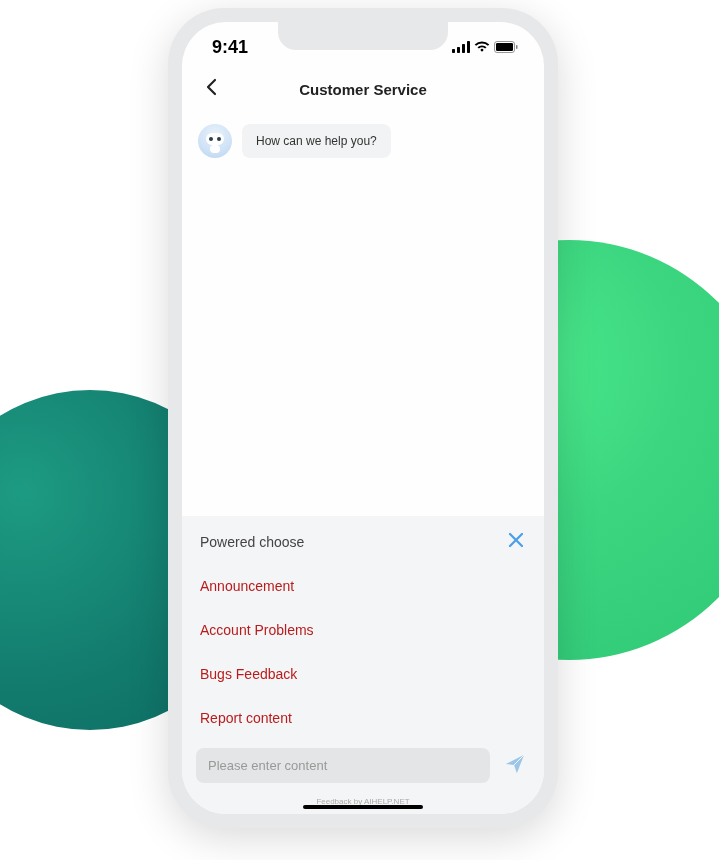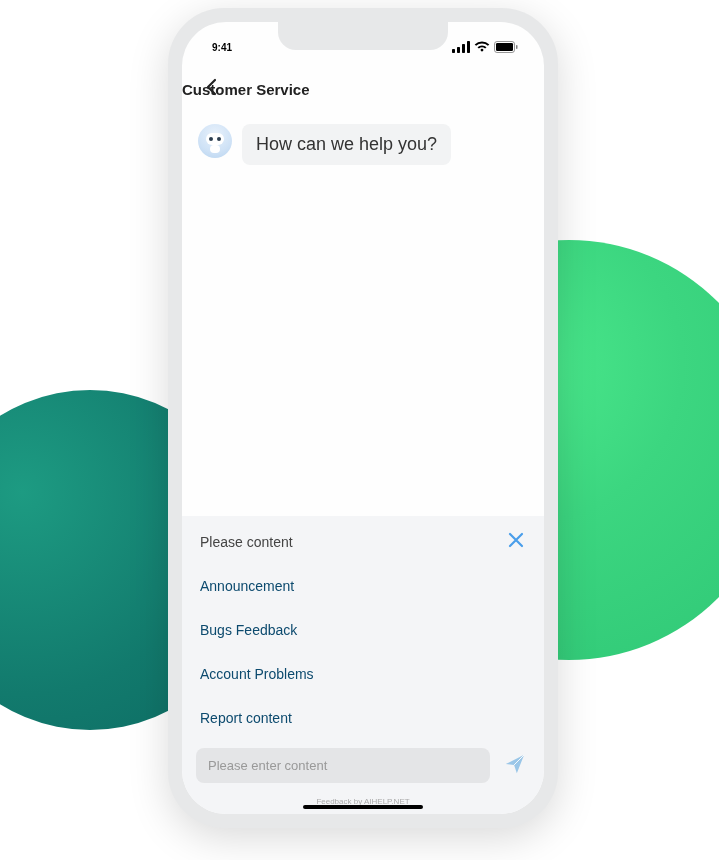--- a/index.html
+++ b/index.html
@@ -70,36 +70,37 @@
       z-index: 10;
     }
 
     
     .status-bar {
       height: 44px;
       display: flex;
       justify-content: space-between;
       align-items: center;
       padding: 0 26px 0 30px;
-      font-size: 10px;
+      font-size: 18px;
       font-weight: 600;
       color: #000;
       position: relative;
       z-index: 5;
       flex-shrink: 0;
     }
     .status-bar .time { margin-top: 6px; }
     .status-bar .right-icons { display: flex; align-items: center; gap: 4px; margin-top: 6px; }
     .status-bar svg { display: block; }
 
     
     .nav-header {
       height: 46px;
       display: flex;
       align-items: center;
+      justify-content: center;
       position: relative;
       flex-shrink: 0;
     }
     .nav-header .back {
       position: absolute;
       left: 18px;
       top: 50%;
       transform: translateY(-50%);
       padding: 4px;
       cursor: pointer;
@@ -156,21 +157,21 @@
       width: 10px;
       height: 8px;
       background: #fff;
       border-radius: 4px;
       bottom: 5px;
     }
     .bubble {
       background: #f2f3f4;
       border-radius: 8px;
       padding: 10px 14px;
-      font-size: 18px;
+      font-size: 12px;
       color: #333;
       max-width: 240px;
     }
 
     
     .panel {
       background: #f4f5f7;
       flex-shrink: 0;
     }
     .panel-header {
@@ -183,21 +184,21 @@
       font-size: 14px;
       color: #444;
     }
     .panel-header .close {
       padding: 2px;
       cursor: pointer;
     }
     .panel-option {
       padding: 14px 18px;
       font-size: 14px;
-      color: #0c4a6e;
+      color: #b91c1c;
       cursor: pointer;
     }
 
     
     .input-bar {
       display: flex;
       align-items: center;
       padding: 8px 14px;
       gap: 10px;
       background: #f4f5f7;
@@ -289,30 +290,30 @@
         <div class="avatar">
           <div class="bot-head"></div>
           <div class="bot-body"></div>
         </div>
         <div class="bubble">How can we help you?</div>
       </div>
     </div>
 
     <div class="panel">
       <div class="panel-header">
-        <span class="label">Please content</span>
+        <span class="label">Powered choose</span>
         <span class="close">
           <svg width="16" height="16" viewBox="0 0 16 16">
               <path d="M2 2 L14 14 M14 2 L2 14" stroke="#4a9eea" stroke-width="2.2" stroke-linecap="round"></path>
             </svg>
         </span>
       </div>
       <div class="panel-option">Announcement</div>
+      <div class="panel-option">Account Problems</div>
       <div class="panel-option">Bugs Feedback</div>
-      <div class="panel-option">Account Problems</div>
       <div class="panel-option">Report content</div>
     </div>
 
     <div class="input-bar">
       <div class="input-field">Please enter content</div>
       <span class="send-btn">
         <svg width="22" height="22" viewBox="0 0 24 24">
             <path d="M2 12 L22 2 L14 22 L11 13 Z" fill="#9ac6e8"></path>
             <path d="M11 13 L22 2" stroke="#ffffff" stroke-width="1"></path>
           </svg>

